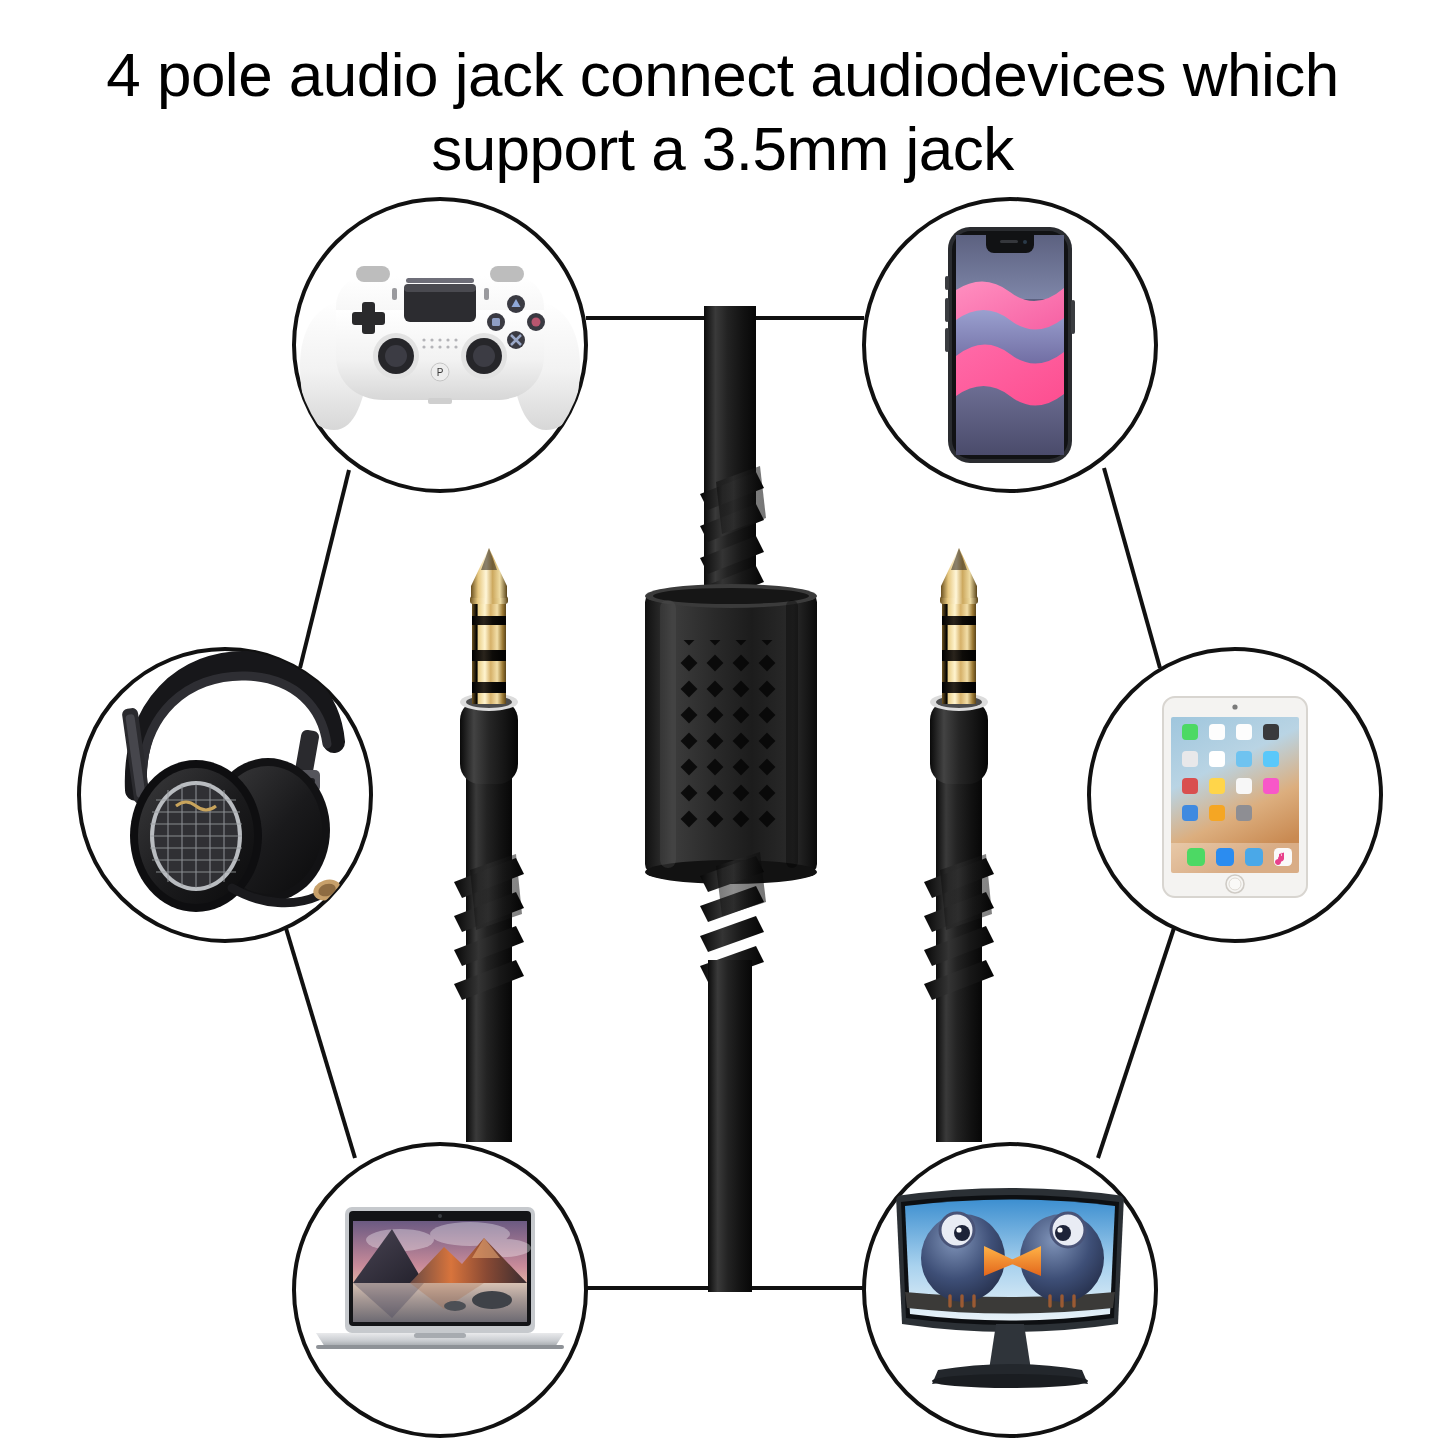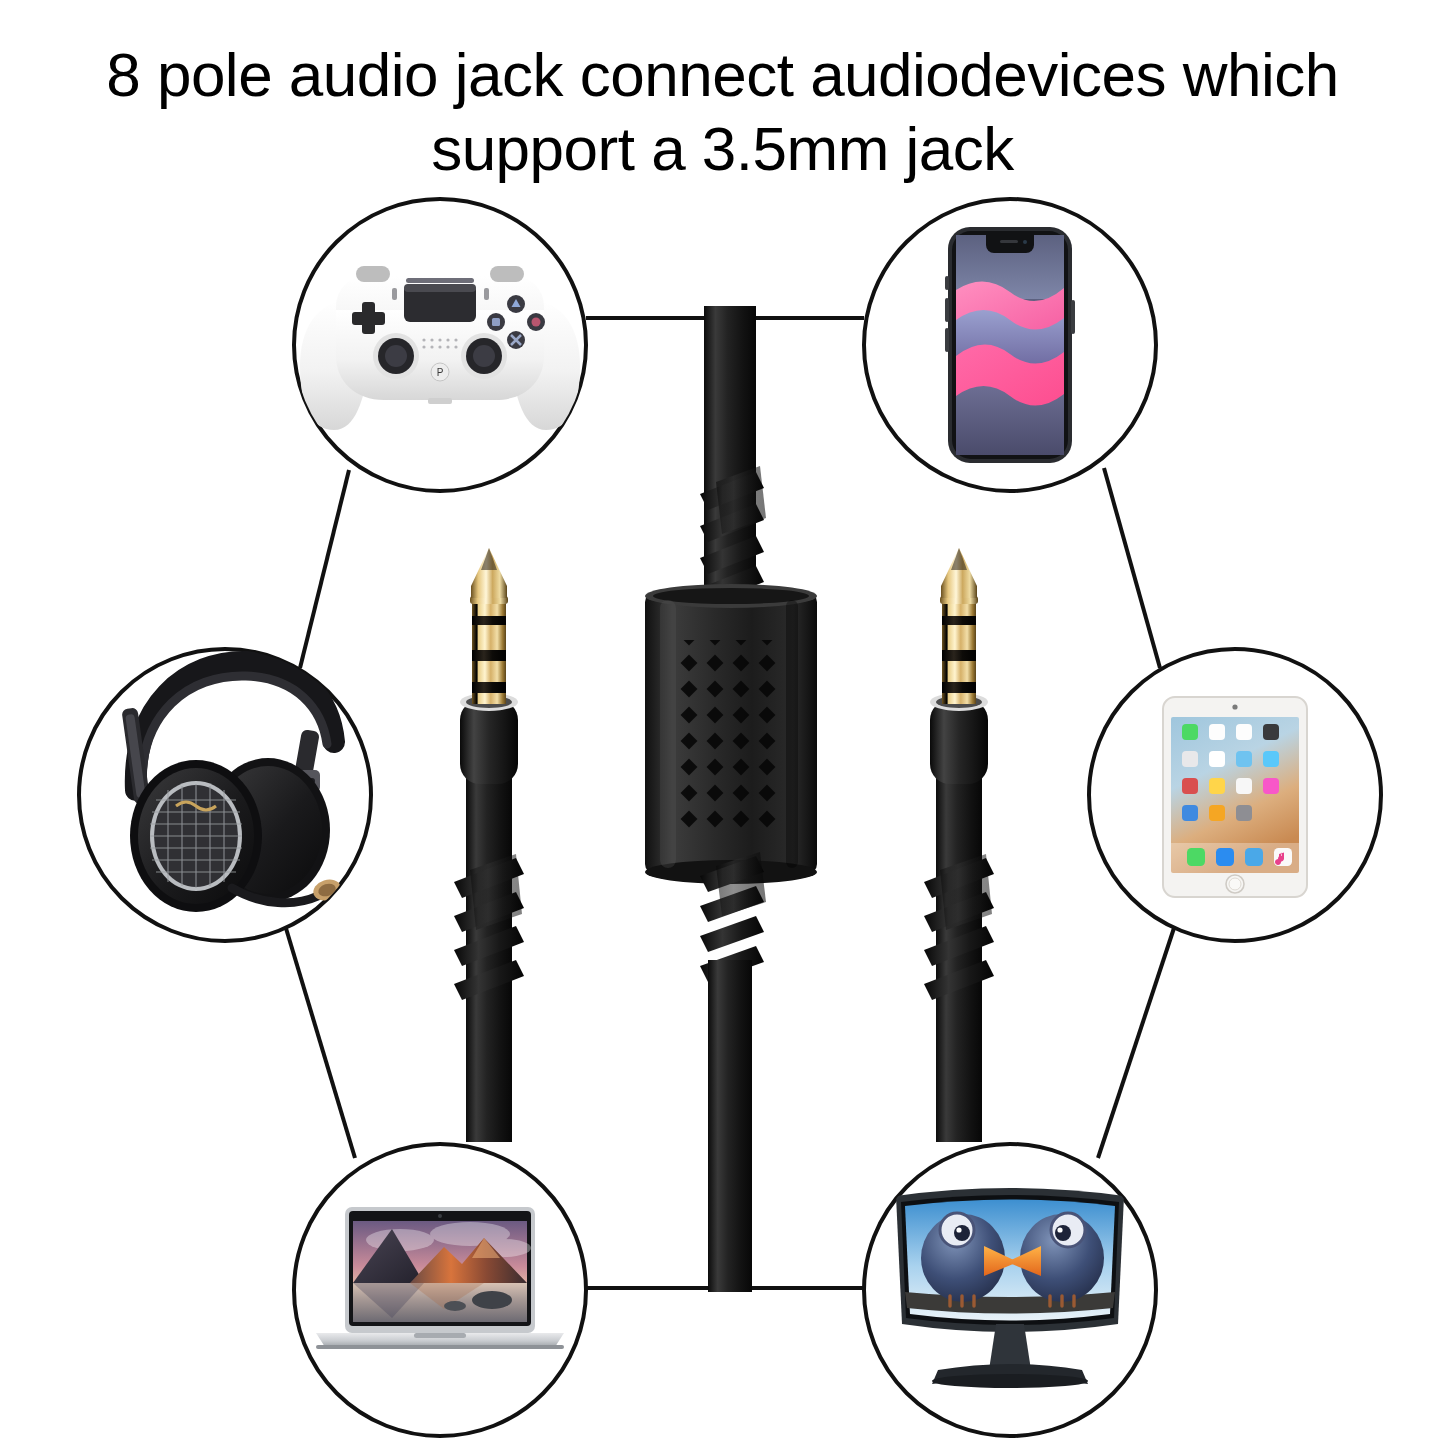--- a/index.html
+++ b/index.html
@@ -39,21 +39,21 @@
     display: block;
     width: 1445px;
     height: 1445px;
   }
 </style>
 </head>
 <body>
 
 <div id="infographic">
 
-  <div id="title">8 pole audio jack connect audiodevices which support a 3.5mm jack</div>
+  <div id="title">4 pole audio jack connect audiodevices which support a 3.5mm jack</div>
 
   <div class="stage">
     <svg viewBox="0 0 1445 1445" xmlns="http://www.w3.org/2000/svg">
       <defs>
 
         <linearGradient id="gCable" x1="0" y1="0" x2="1" y2="0">
           <stop offset="0%" stop-color="#0b0b0b"></stop>
           <stop offset="22%" stop-color="#3a3a3a"></stop>
           <stop offset="45%" stop-color="#232323"></stop>
           <stop offset="75%" stop-color="#121212"></stop>

